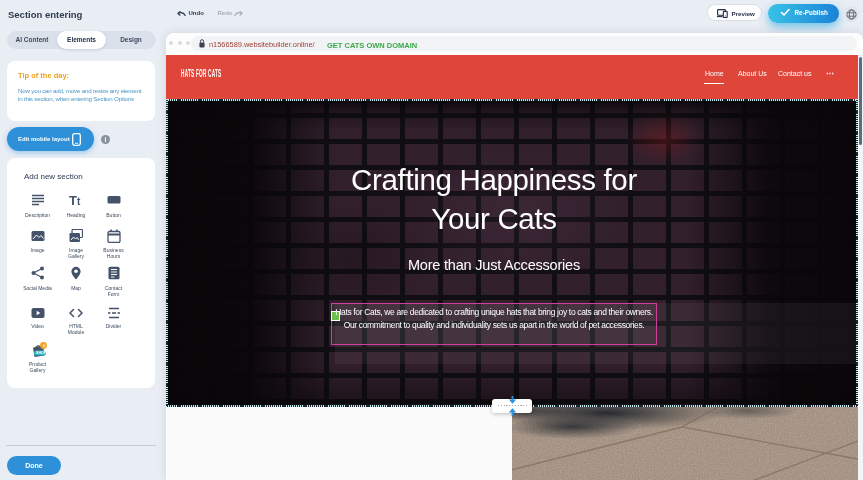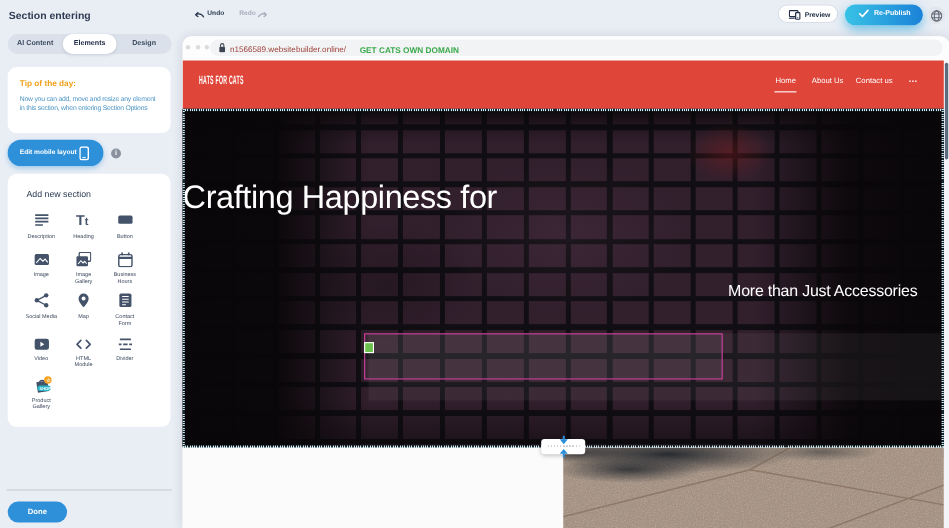--- a/index.html
+++ b/index.html
@@ -179,26 +179,28 @@
       linear-gradient(180deg, rgba(8,6,8,0.95) 0px, rgba(8,6,8,0.4) 13px, rgba(8,6,8,0) 32px, rgba(8,6,8,0) 265px, rgba(8,6,8,0.4) 295px, rgba(8,6,8,0.5) 307px),
       linear-gradient(rgba(10,8,10,0.22),rgba(10,8,10,0.22)),
       radial-gradient(ellipse 150px 95px at 350px 115px, rgba(195,135,175,0.09), rgba(195,135,175,0) 75%),
       radial-gradient(ellipse 110px 75px at 185px 160px, rgba(0,0,0,0.26), rgba(0,0,0,0) 75%),
       repeating-linear-gradient(90deg, #131016 0px, #131016 4.6px, rgba(19,16,22,0) 4.6px, rgba(19,16,22,0) 38px),
       repeating-linear-gradient(180deg, #131016 0px, #131016 5px, rgba(19,16,22,0) 5px, rgba(19,16,22,0) 26px),
       linear-gradient(#3d2636,#3d2636);
     background-position: 0 0, 0 0, 0 0, 0 0, 0 0, 0 0, 6px 0, 0 14px, 0 0;">
   </div>
 
-  <div class="abs" style="left:0;top:130px;width:656px;color:#fff;font-size:29.5px;letter-spacing:-0.35px;">Crafting Happiness for</div>
-  <div class="abs" style="left:12px;top:224px;width:656px;text-align:right;color:#fff;font-size:14.5px;letter-spacing:-0.2px;">More than Just Accessories</div>
+  <div class="abs" style="left:0;top:130px;width:656px;text-align:center;color:#fff;font-size:29.5px;letter-spacing:-0.35px;">Crafting Happiness for</div>
+  <div class="abs" style="left:0;top:169px;width:656px;text-align:center;color:#fff;font-size:29.5px;letter-spacing:-0.35px;">Your Cats</div>
+  <div class="abs" style="left:0;top:224px;width:656px;text-align:center;color:#fff;font-size:14.5px;letter-spacing:-0.2px;">More than Just Accessories</div>
 
   <div class="abs" style="left:169px;top:270px;width:562px;height:61px;background:rgba(255,255,255,0.05);"></div>
   <div class="abs" style="left:165px;top:270px;width:326px;height:42px;border:1px solid #cf3f9e;background:rgba(255,255,255,0.05);"></div>
   <div class="abs" style="left:165px;top:278px;width:8.5px;height:9.5px;background:#6cc04d;border:1.5px solid #fff;"></div>
+  <div class="abs" style="left:167px;top:273px;width:322px;text-align:center;color:#fff;font-size:8.5px;letter-spacing:-0.35px;line-height:12.5px;">Hats for Cats, we are dedicated to crafting unique hats that bring joy to cats and their owners.<br>Our commitment to quality and individuality sets us apart in the world of pet accessories.</div>
 
   <div class="abs" style="left:0;top:66px;width:692px;height:2px;background:repeating-linear-gradient(90deg,#cdeef2 0 0.9px,#17262f 0.9px 2.1px);"></div>
   <div class="abs" style="left:0;top:371.5px;width:692px;height:2px;background:repeating-linear-gradient(90deg,#cdeef2 0 0.9px,#17262f 0.9px 2.1px);"></div>
   <div class="abs" style="left:0;top:66px;width:2px;height:307px;background:repeating-linear-gradient(180deg,#cdeef2 0 0.9px,#17262f 0.9px 2.1px);"></div>
   <div class="abs" style="left:690px;top:66px;width:2px;height:307px;background:repeating-linear-gradient(180deg,#cdeef2 0 0.9px,#17262f 0.9px 2.1px);"></div>
 
   <div class="abs" style="left:0;top:373.5px;width:692px;height:73.5px;background:#fbfbfb;"></div>
   <div id="texture" class="abs" style="left:346px;top:373.5px;width:346px;height:73.5px;background-color:#d0baa8;background-image:radial-gradient(ellipse 150px 22px at 95px 6px, rgba(48,53,60,1), rgba(48,53,60,0) 78%),radial-gradient(ellipse 90px 16px at 60px 20px, rgba(48,53,60,0.85), rgba(48,53,60,0) 75%),radial-gradient(ellipse 80px 12px at 18px 4px, rgba(48,53,60,0.6), rgba(48,53,60,0) 75%),radial-gradient(ellipse 70px 11px at 235px 4px, rgba(48,53,60,0.5), rgba(48,53,60,0) 75%);overflow:hidden;">
     <svg width="346" height="74" style="position:absolute;left:0;top:0;">
       <filter id="grain">

